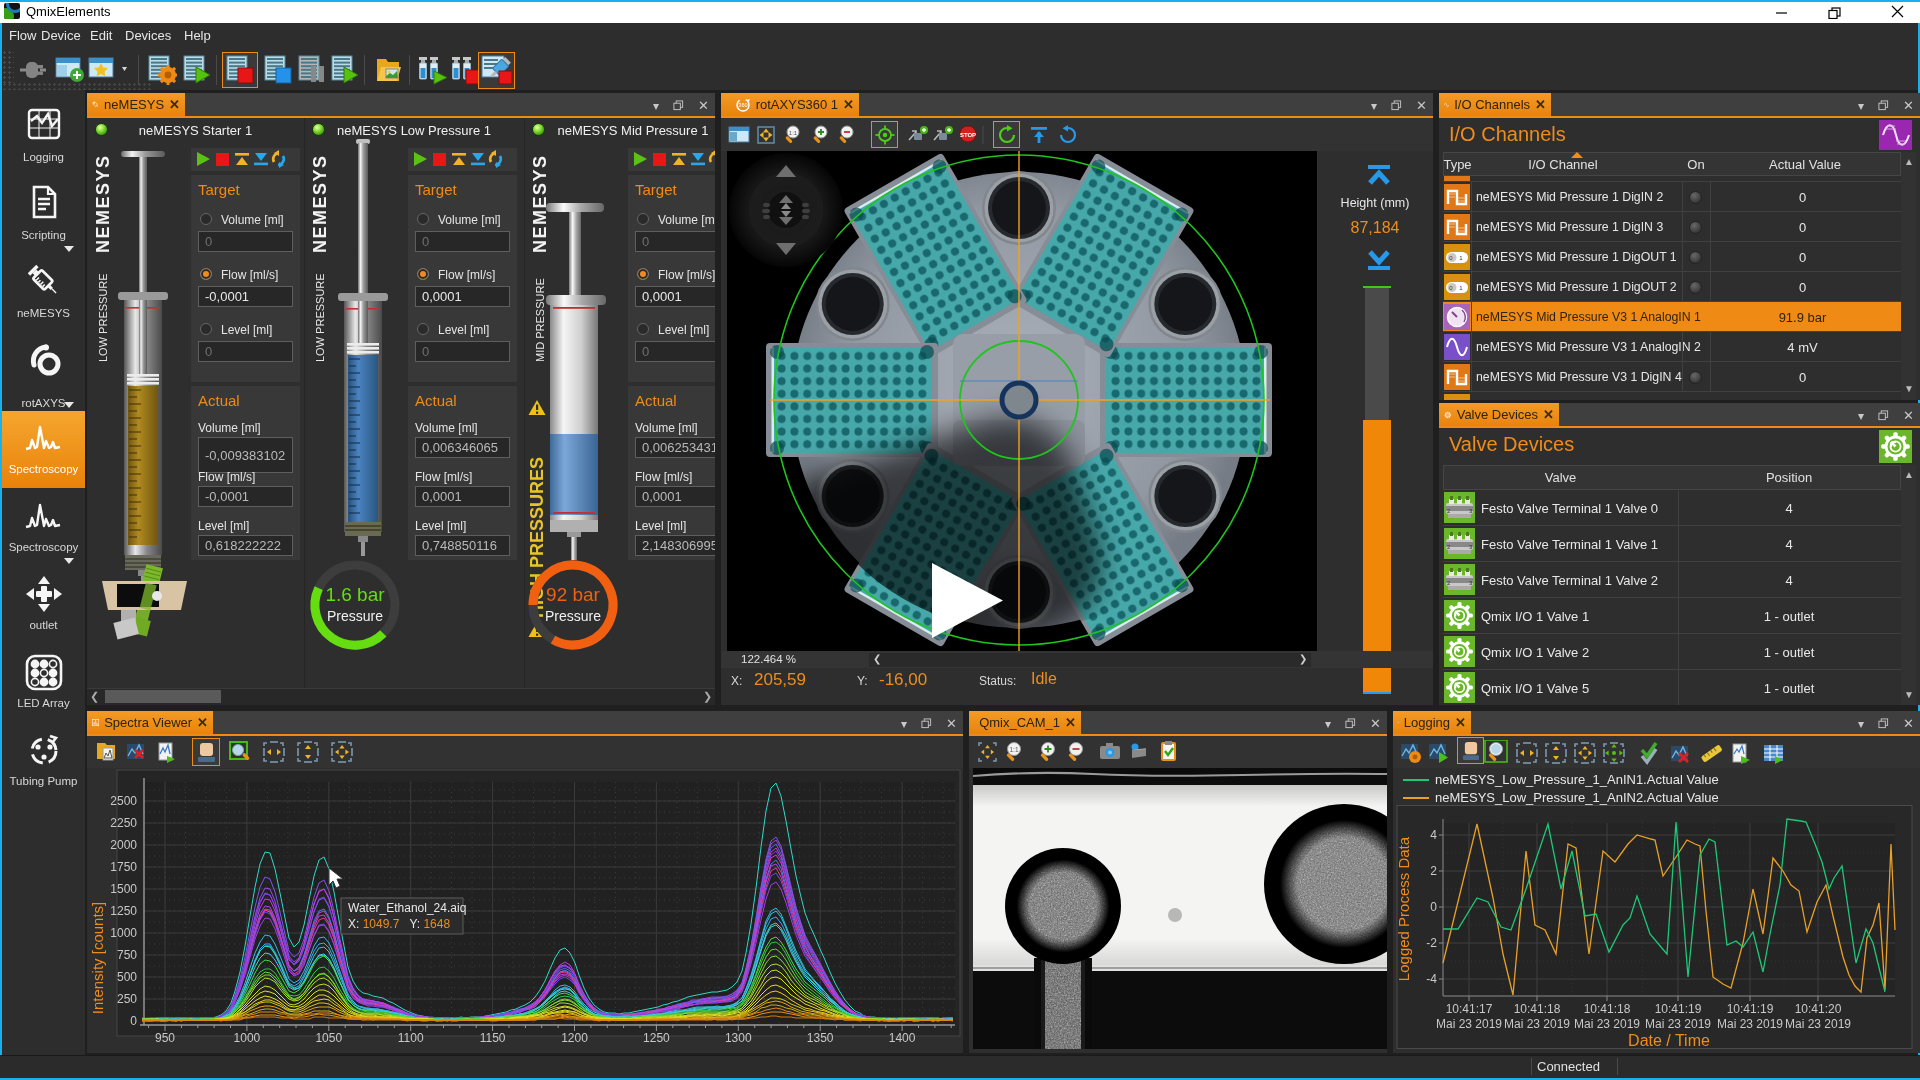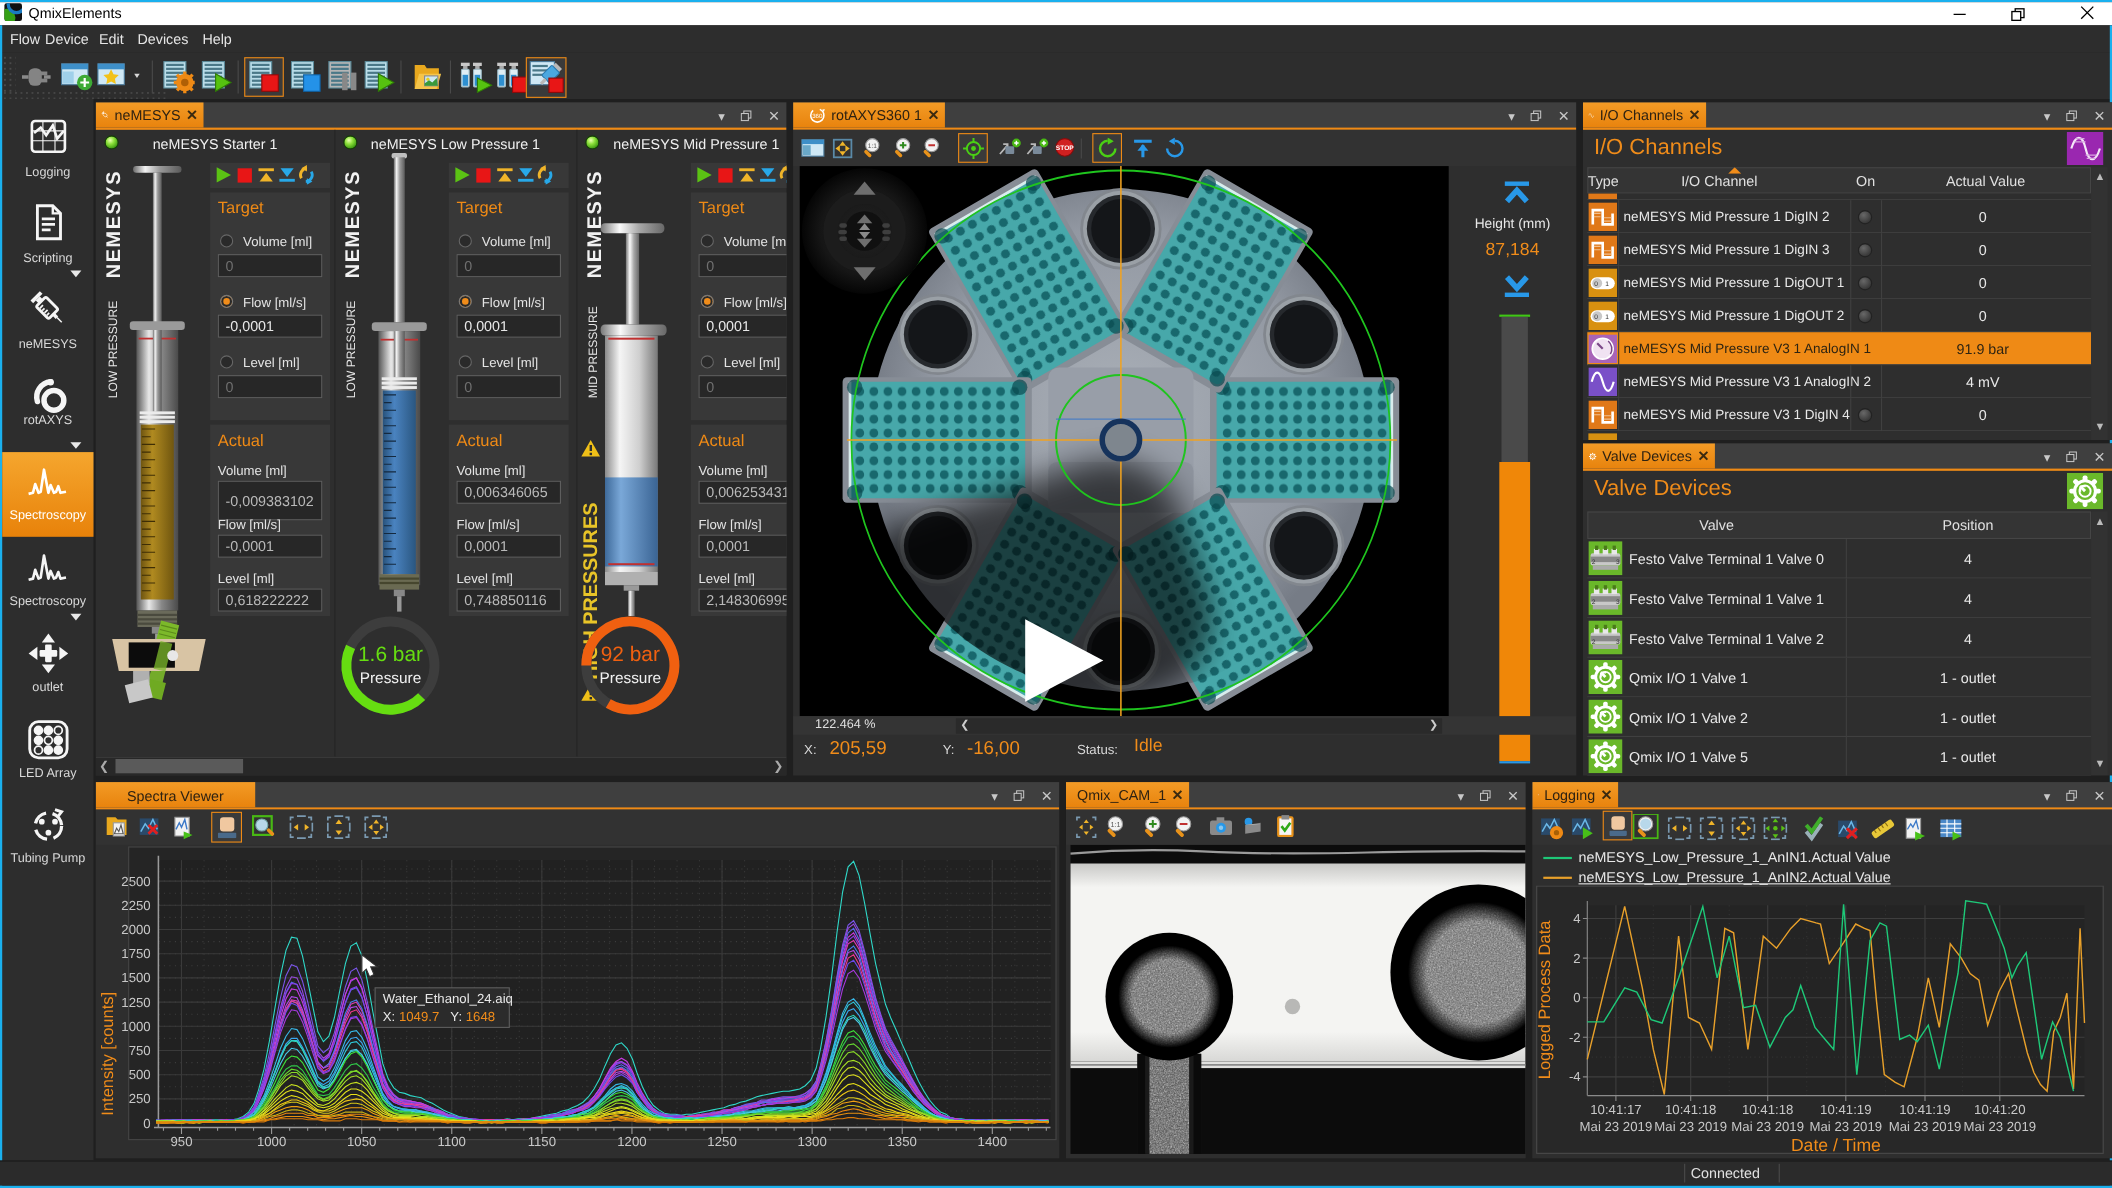--- a/index.html
+++ b/index.html
@@ -221,21 +221,21 @@
     </svg>
   </div>
 <div class="abs" style="left:2px;top:307px;width:83px;text-align:center;color:#d8d8d8;font-size:11.5px;">neMESYS</div>
 <div class="abs" style="left:2px;top:341px;width:83px;height:40px;display:flex;justify-content:center;">
     <svg width="38" height="36" viewBox="0 0 38 36">
       <circle cx="24" cy="23" r="9" fill="none" stroke="#f5f5f5" stroke-width="5"></circle>
       <path d="M21 6 A 14 14 0 0 0 9 24" fill="none" stroke="#f5f5f5" stroke-width="5" stroke-linecap="round"></path>
       <circle cx="21" cy="6.5" r="3" fill="#f5f5f5"></circle>
     </svg>
   </div>
-<div class="abs" style="left:2px;top:376px;width:83px;text-align:center;color:#d8d8d8;font-size:11.5px;">rotAXYS</div>
+<div class="abs" style="left:2px;top:397px;width:83px;text-align:center;color:#d8d8d8;font-size:11.5px;">rotAXYS</div>
 <svg class="abs" style="left:62px;top:401px" width="14" height="8">
     <path d="M2 1 l10 0 -5 6z" fill="#e8e8e8"></path>
   </svg>
 <div class="abs" style="left:2px;top:411px;width:83px;height:77px;background:linear-gradient(#f5a62e,#e8820a);"></div>
 <div class="abs" style="left:2px;top:419px;width:83px;height:40px;display:flex;justify-content:center;">
     <svg width="40" height="36" viewBox="0 0 40 36">
       <path d="M2 30 l4-1 2-8 3 8 2-1 3-20 4 21 2-7 3 7 2-1 2-5 2 6 5-1" fill="none" stroke="#ffffff" stroke-width="2.4" stroke-linejoin="round"></path>
     </svg>
   </div>
 <div class="abs" style="left:2px;top:463px;width:83px;text-align:center;color:#fff;font-size:11.5px;">Spectroscopy</div>
@@ -1192,21 +1192,21 @@
       </svg></div>
     <div class="abs" style="left:42px;top:278px;color:#e8e8e8;font-size:13px;white-space:nowrap;">Qmix I/O 1 Valve 5</div>
     <div class="abs" style="left:239px;top:278px;width:222px;text-align:center;color:#e8e8e8;font-size:13px;">1 - outlet</div>
     <div class="abs" style="left:239px;top:267px;width:1px;height:36px;background:#404040;"></div>
     <div class="abs" style="left:462px;top:62px;width:15px;height:240px;background:#323232;"></div>
     <div class="abs" style="left:465px;top:66px;color:#bbb;font-size:10px;">▲</div>
     <div class="abs" style="left:465px;top:286px;color:#bbb;font-size:10px;">▼</div>
   </div>
 <div class="panel" style="left:87px;top:711px;width:876px;height:342px;">
     <div class="tabbar abs" style="left:0;top:0;width:876px;height:25px;"></div>
-    <div class="tab" style="left:0;width:145px;flex-direction:column;">
+    <div class="tab" style="left:0;width:126px;">
 <svg width="15" height="15" viewBox="0 0 20 20">
         <rect x="1" y="1" width="18" height="18" fill="none" stroke="#fff" stroke-width="1.6"></rect>
         <path d="M3 16 l3-6 2 6 2-12 2 12 2-4 2 4 2-2" fill="none" stroke="#fff" stroke-width="1.4"></path>
       </svg>
 Spectra Viewer <span class="x">✕</span></div>
     <div class="wbtns" style="top:5px;">
       <span>▾</span>
       <svg width="11" height="11" viewBox="0 0 12 12">
         <rect x="3.5" y="1" width="7" height="7" fill="none" stroke="#c8c8c8"></rect>
         <rect x="1" y="3.5" width="7" height="7" fill="#3f3f3f" stroke="#c8c8c8"></rect>
@@ -1708,21 +1708,21 @@
       </g>
 <g transform="translate(124,0)">
         <rect x="1" y="3" width="19" height="16" fill="#4a88c8"></rect>
         <path d="M1 7 h19 M1 11 h19 M1 15 h19 M7 3 v16 M14 3 v16" stroke="#fff" stroke-width="1"></path>
         <path d="M12 14 l8 4 -8 4z" fill="#48c018"></path>
       </g>
 </svg>
     <div class="abs" style="left:10px;top:61px;width:26px;height:2px;background:#1ec878;margin-top:7px;"></div>
     <div class="abs" style="left:42px;top:61px;color:#e8e8e8;font-size:13px;">neMESYS_Low_Pressure_1_AnIN1.Actual Value</div>
     <div class="abs" style="left:10px;top:79px;width:26px;height:2px;background:#e8a02a;margin-top:7px;"></div>
-    <div class="abs" style="left:42px;top:79px;color:#e8e8e8;font-size:13px;text-decoration:underline;">neMESYS_Low_Pressure_1_AnIN2.Actual Value</div>
+    <div class="abs" style="left:42px;top:79px;color:#e8e8e8;font-size:13px;">neMESYS_Low_Pressure_1_AnIN2.Actual Value</div>
     <svg class="abs" style="left:0;top:94px;" width="527" height="248" viewBox="0 0 527 248">
       <rect x="4" y="0.5" width="515" height="243" fill="#282828" stroke="#4a4a4a"></rect>
       <rect x="50" y="18" width="452" height="173" fill="#242424"></rect>
       <line x1="76" y1="18" x2="76" y2="191" stroke="#3e3e3e"></line>
       <line x1="110.0" y1="18" x2="110.0" y2="191" stroke="#333" stroke-dasharray="1 3"></line>
       <line x1="144" y1="18" x2="144" y2="191" stroke="#3e3e3e"></line>
       <line x1="179.0" y1="18" x2="179.0" y2="191" stroke="#333" stroke-dasharray="1 3"></line>
       <line x1="214" y1="18" x2="214" y2="191" stroke="#3e3e3e"></line>
       <line x1="249.5" y1="18" x2="249.5" y2="191" stroke="#333" stroke-dasharray="1 3"></line>
       <line x1="285" y1="18" x2="285" y2="191" stroke="#3e3e3e"></line>

